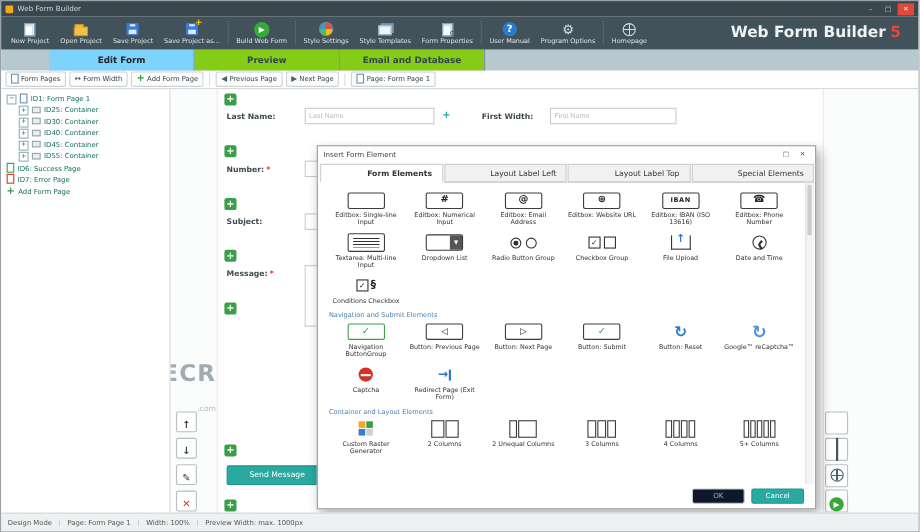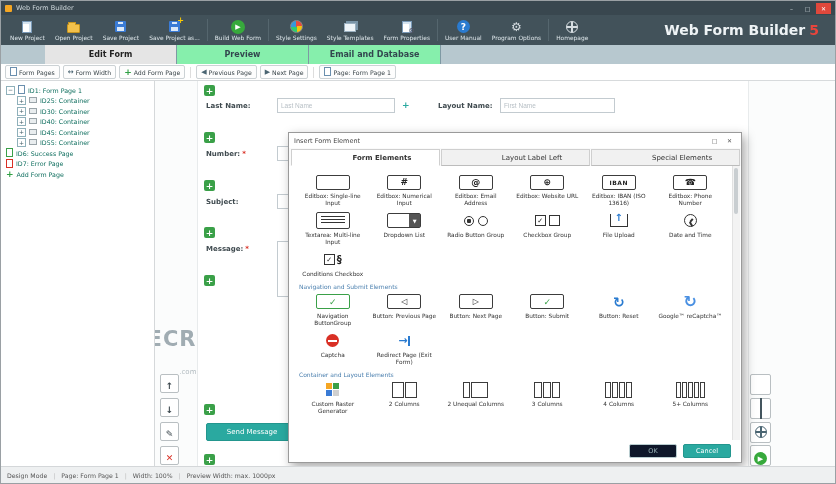--- a/index.html
+++ b/index.html
@@ -39,22 +39,22 @@
   .ic.globe.dark{border-color:#4a6572;background:linear-gradient(to bottom,transparent 44%,#4a6572 44% 56%,transparent 56%),linear-gradient(to right,transparent 44%,#4a6572 44% 56%,transparent 56%);}
   .g{font-weight:bold;font-size:8px;line-height:1;}
   .g.green{color:#2fa043;font-size:9px;}
   .g.dim{color:#4a6572;font-size:7px;}
   .g.dark{color:#39454b;font-size:9px;}
   .g.red{color:#d93025;font-size:9px;}
   .sliders{width:11px;height:9px;background:repeating-linear-gradient(to bottom,#44555e 0 1.5px,transparent 1.5px 4px);}
   .gridic{width:11px;height:11px;border:1px solid #44555e;background:repeating-linear-gradient(to bottom,transparent 0 4px,#44555e 4px 5px),repeating-linear-gradient(to right,transparent 0 4px,#44555e 4px 5px);}
   
   .tabbar{position:absolute;top:44px;left:0;right:0;height:19px;background:#b7c8cf;display:flex;padding-left:44px;z-index:18;}
-  .tab{width:131px;display:flex;align-items:center;justify-content:center;font-size:8px;font-weight:bold;color:#33474f;background:#86efac;border-right:1px solid #7e99a3;cursor:default;}
-  .tab.active{background:#e5e5e5;color:#222;}
+  .tab{width:131px;display:flex;align-items:center;justify-content:center;font-size:8px;font-weight:bold;color:#33474f;background:#84cc16;border-right:1px solid #7e99a3;cursor:default;}
+  .tab.active{background:#7dd3fc;color:#222;}
   
   .pagebar{position:absolute;top:63px;left:0;right:0;height:16px;background:#fff;border-bottom:1px solid #d7dadc;display:flex;align-items:center;gap:3px;padding:0 4px;z-index:17;}
   .pb-btn{display:flex;align-items:center;gap:2px;border:1px solid #ccd2d5;background:#fdfdfd;height:12px;padding:0 4px;border-radius:2px;font-size:6.2px;color:#394449;white-space:nowrap;}
   .pb-sep{width:1px;height:11px;background:#ddd;margin:0 2px;}
   .ic.tpage{width:7px;height:9px;border:1px solid #6a8fae;background:#fff;display:inline-block;}
   .ic.tpage.ok{border-color:#3aa048;}
   .ic.tpage.err{border-color:#d93025;}
   .ic.tbox{width:8px;height:6px;border:1px solid #9aa4a9;background:#e9edef;display:inline-block;}
   
   .tree{position:absolute;top:79px;left:0;width:153px;bottom:16px;background:#fff;border-right:1px solid #d5d8da;padding-top:5px;z-index:5;}
@@ -332,21 +332,21 @@
   <span class="plus" style="left:203px;top:131px">+</span>
   <span class="plus" style="left:203px;top:179px">+</span>
   <span class="plus" style="left:203px;top:226px">+</span>
   <span class="plus" style="left:203px;top:274px">+</span>
   <span class="plus" style="left:203px;top:403px">+</span>
   <span class="plus" style="left:203px;top:453px">+</span>
 
   <span class="flabel" style="left:205px;top:101px">Last Name:</span>
   <input class="finput" style="left: 276px; top: 97px; width: 118px;" placeholder="Last Name">
   <span class="join-plus" style="left:401px;top:99px">+</span>
-  <span class="flabel" style="left:437px;top:101px">Layout Name:</span>
+  <span class="flabel" style="left:437px;top:101px">First Width:</span>
   <input class="finput" style="left: 499px; top: 97px; width: 115px;" placeholder="First Name">
 
   <span class="flabel" style="left:205px;top:149px"><span>Number:</span><span class="req">*</span></span>
   <input class="finput" style="left: 276px; top: 145px; width: 200px;">
 
   <span class="flabel" style="left:205px;top:197px">Subject:</span>
   <input class="finput" style="left: 276px; top: 193px; width: 200px;">
 
   <span class="flabel" style="left:205px;top:244px"><span>Message:</span><span class="req">*</span></span>
   <textarea class="ftext" style="left: 276px; top: 240px; width: 254px; height: 56px;"></textarea>
@@ -357,20 +357,21 @@
     <div class="dlg-title">
       <span>Insert Form Element</span>
       <div class="dlg-controls">
         <span class="dlg-btn" id="dlg-max">□</span>
         <span class="dlg-btn" id="dlg-close">✕</span>
       </div>
     </div>
     <div class="dlg-tabs" id="dlg-tabs">
         <div class="dlg-tab active">Form Elements</div>
         <div class="dlg-tab">Layout Label Left</div>
+        <div class="dlg-tab">Layout Label Top</div>
         <div class="dlg-tab">Special Elements</div>
       </div>
     <div class="dlg-body" id="dlg-body">
         <div class="el-grid">
           <div class="el-item">
             <span class="el-ic">
               <span class="ebox"></span>
             </span>
             <span class="el-cap">Editbox: Single-line Input</span>
           </div>

